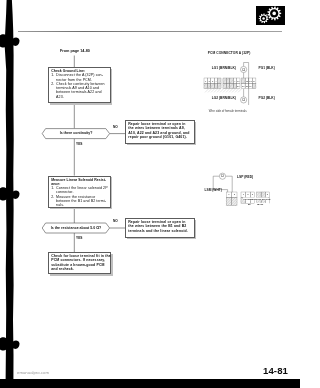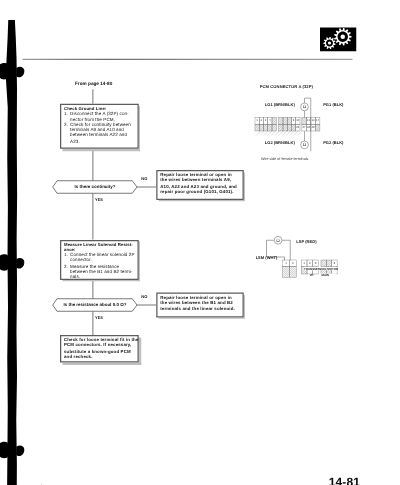--- a/index.html
+++ b/index.html
@@ -1,18 +1,18 @@
 <!DOCTYPE html>
 <html><head>
 <meta charset="utf-8">
 <style>
   html,body{margin:0;padding:0;background:#ffffff;}
   body{width:300px;height:388px;overflow:hidden;position:relative;
        font-family:"Liberation Sans",sans-serif;color:#1a1a1a;}
-  .page{position:absolute;left:0;top:16px;width:300px;height:308px;background:#fff;}
+  .page{position:absolute;left:0;top:0;width:300px;height:308px;background:#fff;}
   .abs{position:absolute;}
   svg{display:block;overflow:visible;}
   #binding{position:absolute;left:0;top:0;width:30px;height:388px;}
   #toprule{position:absolute;left:18px;top:31px;width:264px;height:1px;
            background:linear-gradient(to right,#9a9a9a 0%,#6e6e6e 25%,#8c8c8c 55%,#a2a2a2 100%);}
   #logo{position:absolute;left:256px;top:5.5px;width:29px;height:19px;background:#000;}
   .fbox{position:absolute;border:0.7px solid #5c5c5c;background:#fff;box-sizing:border-box;}
   .fbox .inner{padding:1.0px 2.2px 1px 2.2px;}
   .ftitle{font-weight:bold;font-size:3.45px;line-height:4.26px;letter-spacing:0.06px;color:#121212;white-space:nowrap;}
   .ftext{font-size:3.62px;line-height:4.26px;letter-spacing:0.08px;color:#121212;}

